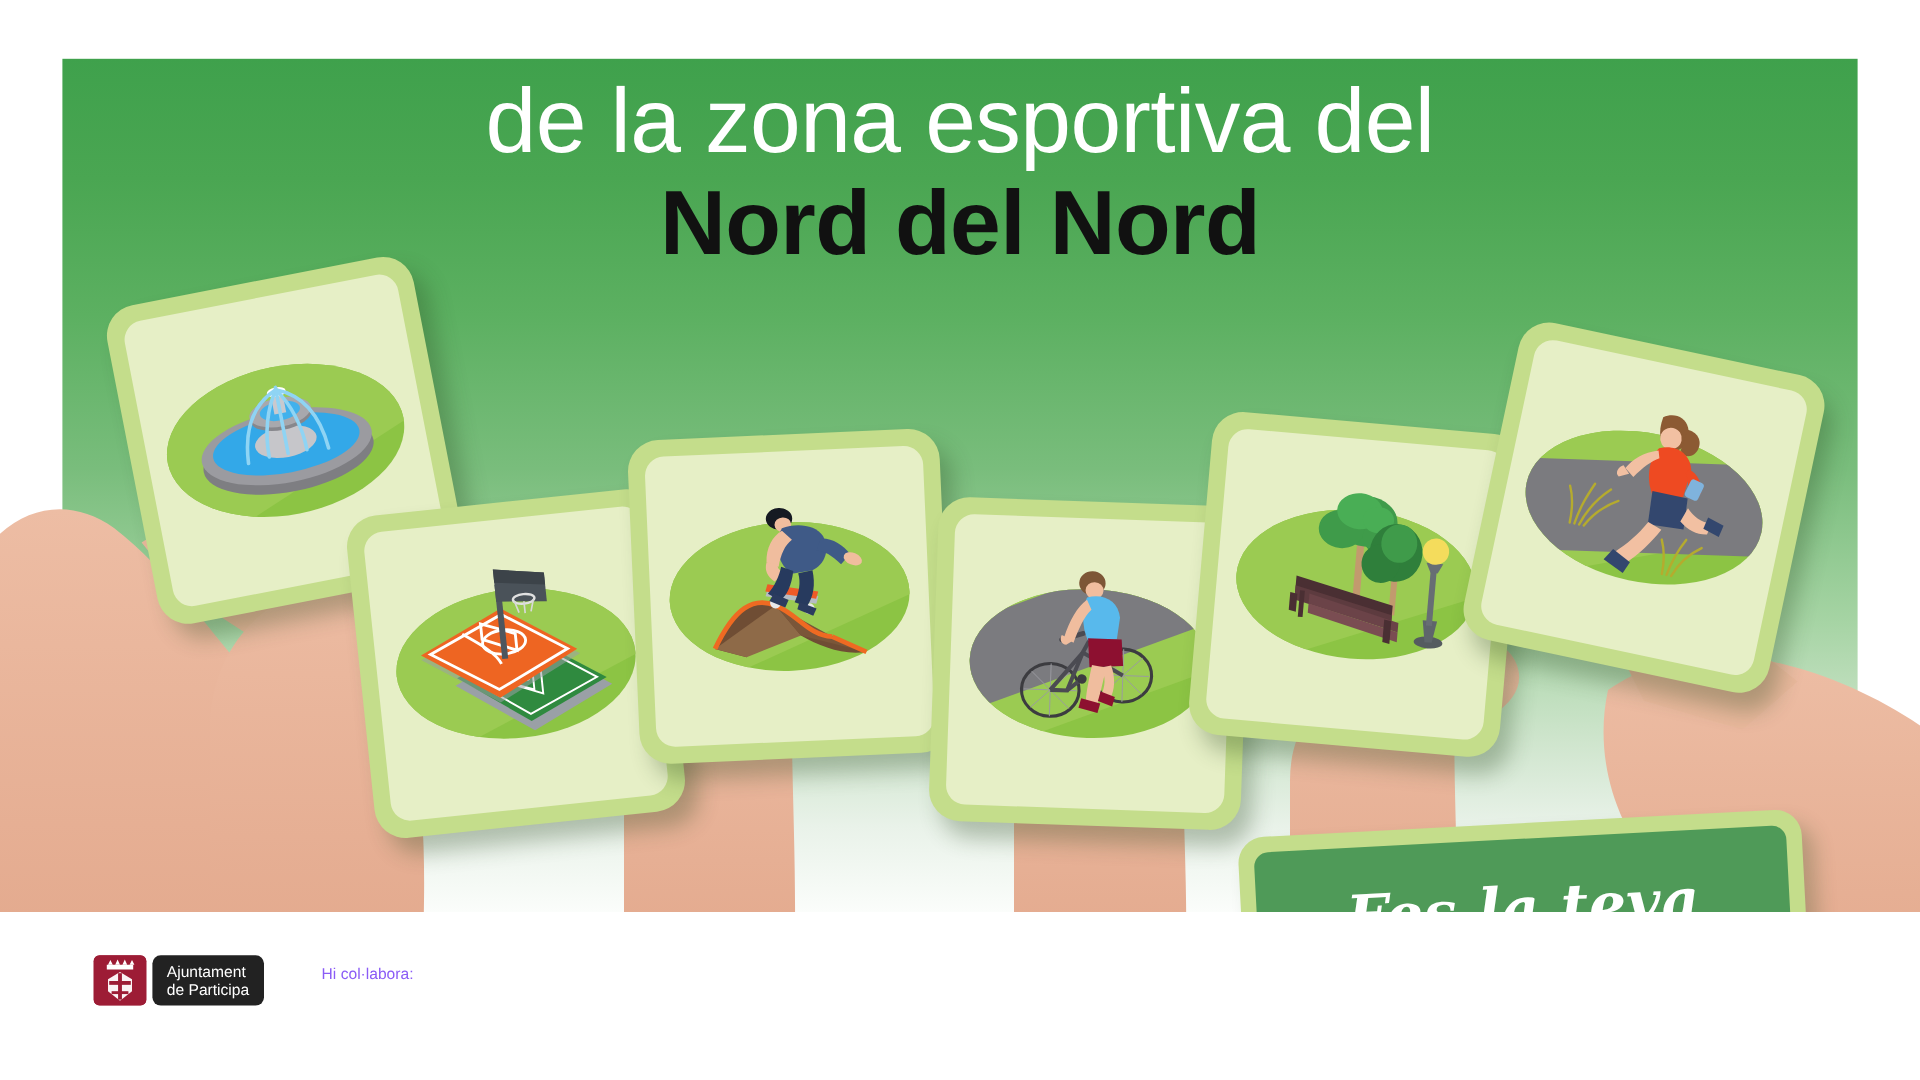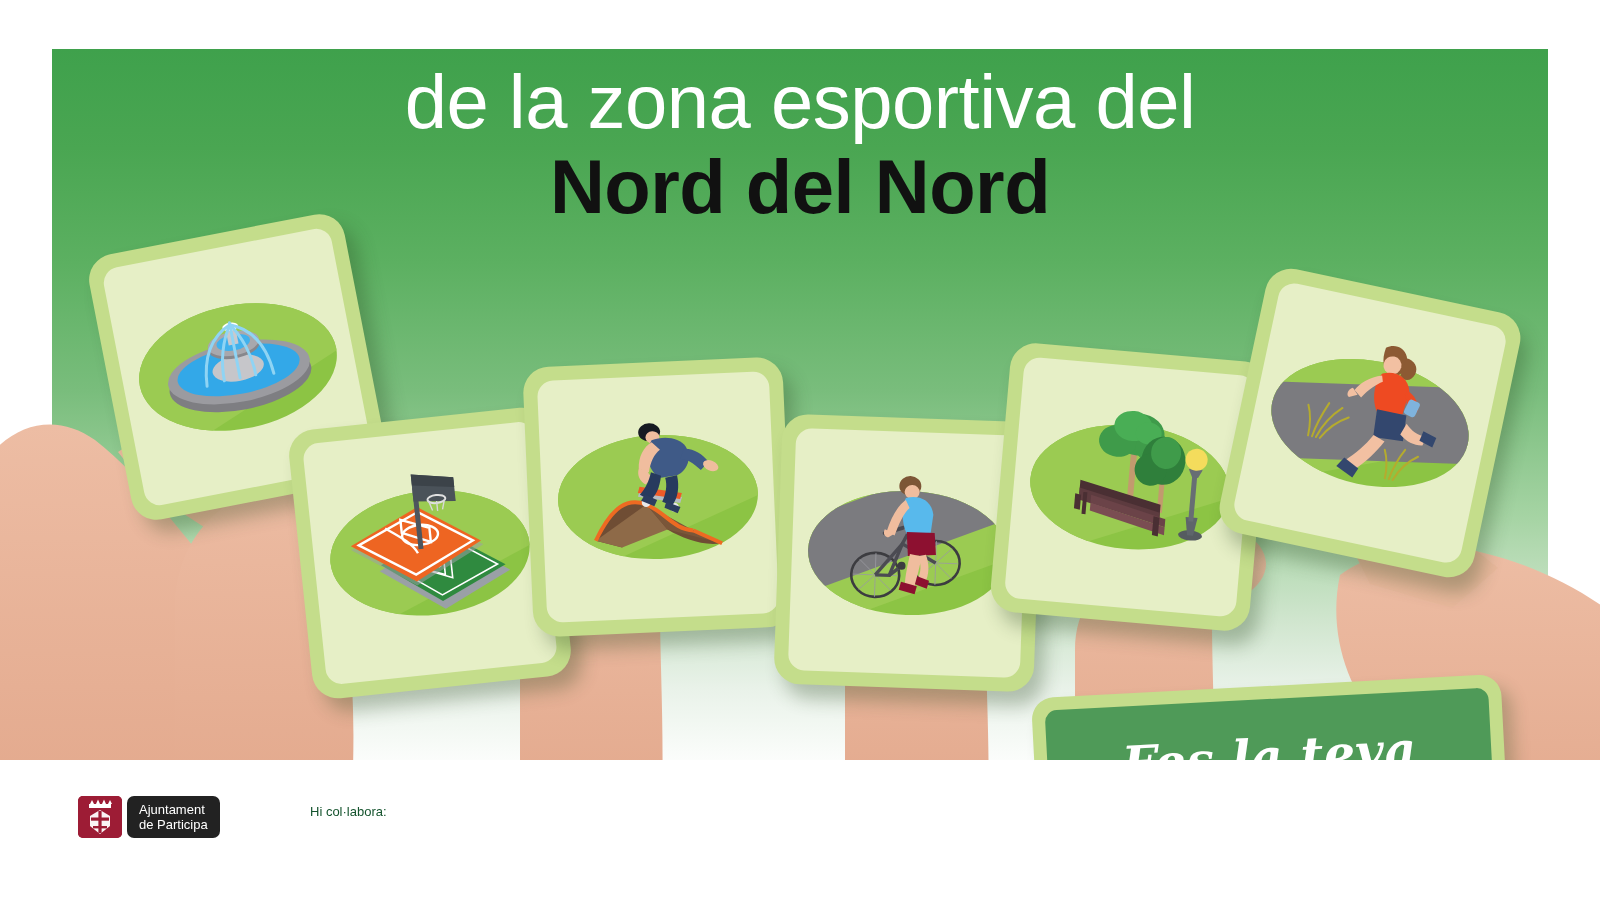--- a/index.html
+++ b/index.html
@@ -83,21 +83,21 @@
   
   .footer{position:absolute;left:0;top:760px;width:1600px;height:140px;background:#ffffff;}
 
   .ajuntament{position:absolute;left:78px;top:36px;display:flex;align-items:stretch;height:42px;}
   .aj-shield{width:44px;height:42px;background:#9d1c35;border-radius:5px;
     position:relative;margin-right:5px;}
   .aj-name{background:#222222;border-radius:7px;color:#ffffff;
     font-size:13px;line-height:15px;font-weight:400;padding:6px 12px 6px 12px;
     display:flex;flex-direction:column;justify-content:center;white-space:nowrap;}
 
-  .collab-label{position:absolute;left:268px;top:44px;font-size:13px;color:#14532d;margin-left:42px;}
+  .collab-label{position:absolute;left:268px;top:44px;font-size:13px;color:#8b5cf6;}
 
   .diputacio{position:absolute;left:368px;top:30px;display:flex;align-items:center;}
   .dip-circle{width:48px;height:48px;border-radius:50%;background:#b4123c;
     position:relative;margin-right:11px;}
   .dip-text{color:#b4123c;font-weight:700;font-size:17px;line-height:19px;}
 </style>
 </head>
 <body>
 
 <div id="poster">

